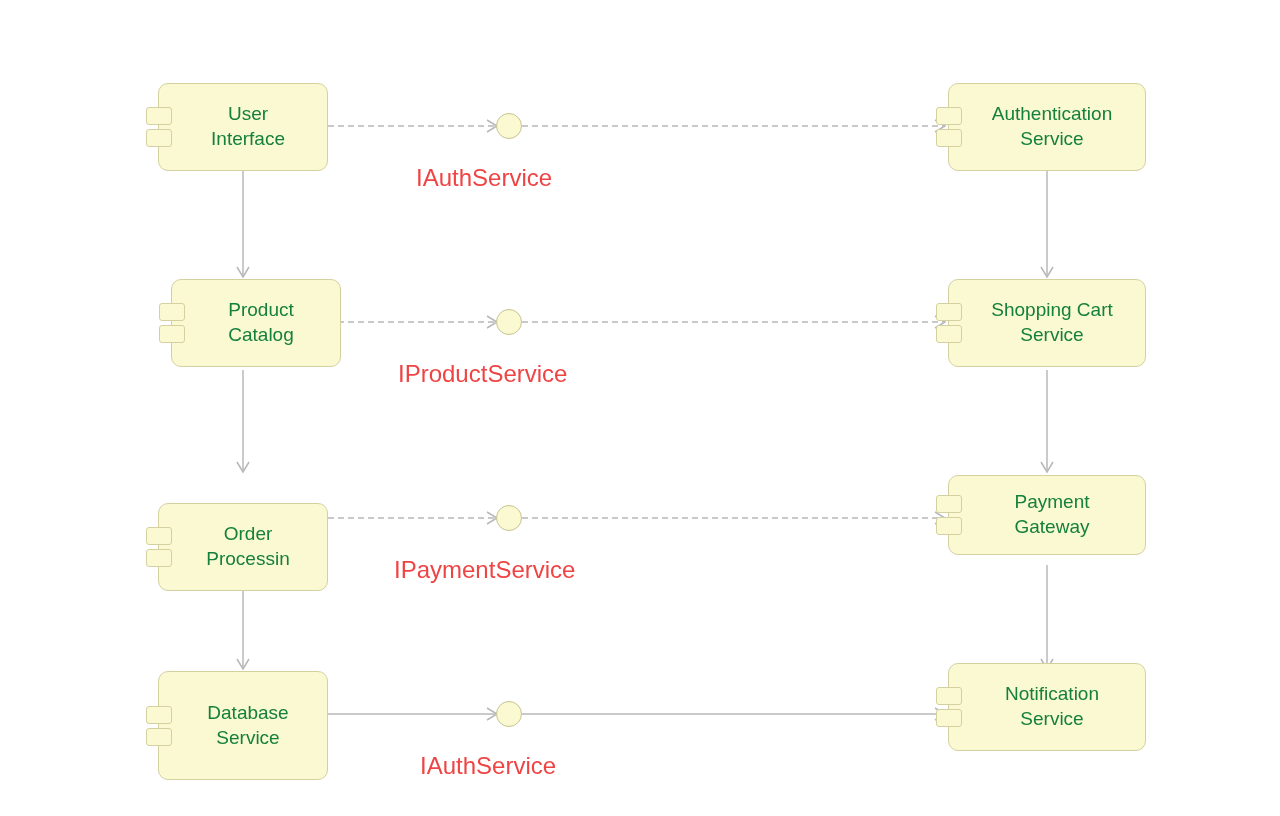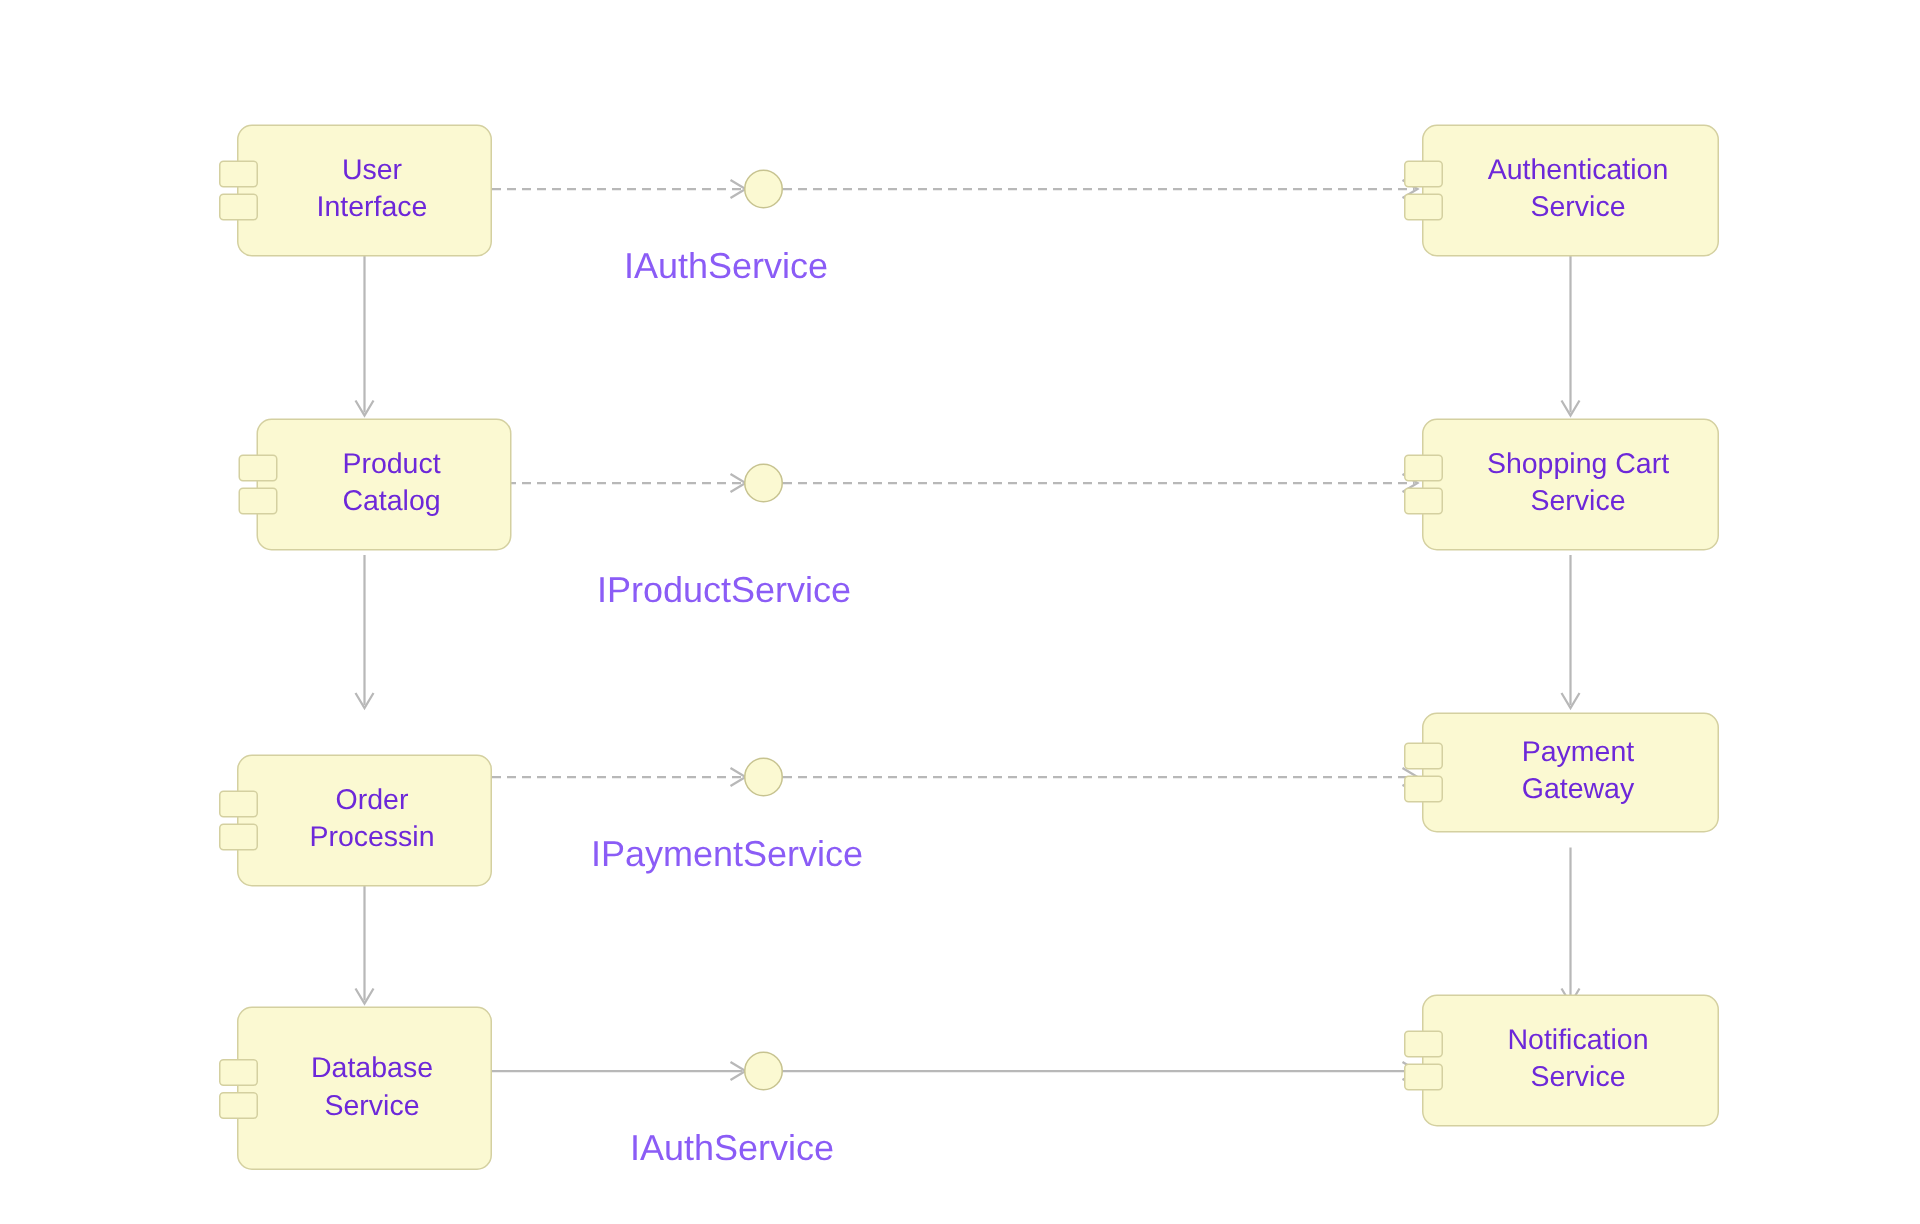--- a/index.html
+++ b/index.html
@@ -13,21 +13,21 @@
     .component {
       position: absolute;
       background: #fbf9d2;
       border: 1.5px solid #d4d0a0;
       border-radius: 10px;
       display: flex;
       align-items: center;
       justify-content: center;
       text-align: center;
       font-size: 19px;
-      color: #6d28d9;
+      color: #15803d;
       line-height: 1.3;
       padding: 8px 20px 8px 30px;
     }
     .component-tabs {
       position: absolute;
       left: -13px;
       top: 50%;
       transform: translateY(-50%);
       display: flex;
       flex-direction: column;
@@ -44,21 +44,21 @@
       position: absolute;
       width: 26px;
       height: 26px;
       background: #fbf9d2;
       border: 1.5px solid #c7c390;
       border-radius: 50%;
     }
     .interface-label {
       position: absolute;
       font-size: 24px;
-      color: #8b5cf6;
+      color: #ef4444;
       text-align: center;
       white-space: nowrap;
     }
     svg.connections {
       position: absolute;
       top: 0;
       left: 0;
       width: 1280px;
       height: 816px;
       pointer-events: none;
@@ -172,19 +172,19 @@
       <div class="tab"></div>
       <div class="tab"></div>
     </div>
   <span>Notification Service</span>
 </div>
 
 <div class="interface-circle" style="left:496px; top:113px;"></div>
 <div class="interface-label" style="left:416px; top:164px;">IAuthService</div>
 
 <div class="interface-circle" style="left:496px; top:309px;"></div>
-<div class="interface-label" style="left:398px; top:360px;margin-top:20px;">IProductService</div>
+<div class="interface-label" style="left:398px; top:360px;">IProductService</div>
 
 <div class="interface-circle" style="left:496px; top:505px;"></div>
 <div class="interface-label" style="left:394px; top:556px;">IPaymentService</div>
 
 <div class="interface-circle" style="left:496px; top:701px;"></div>
 <div class="interface-label" style="left:420px; top:752px;">IAuthService</div>
 
 </body></html>

